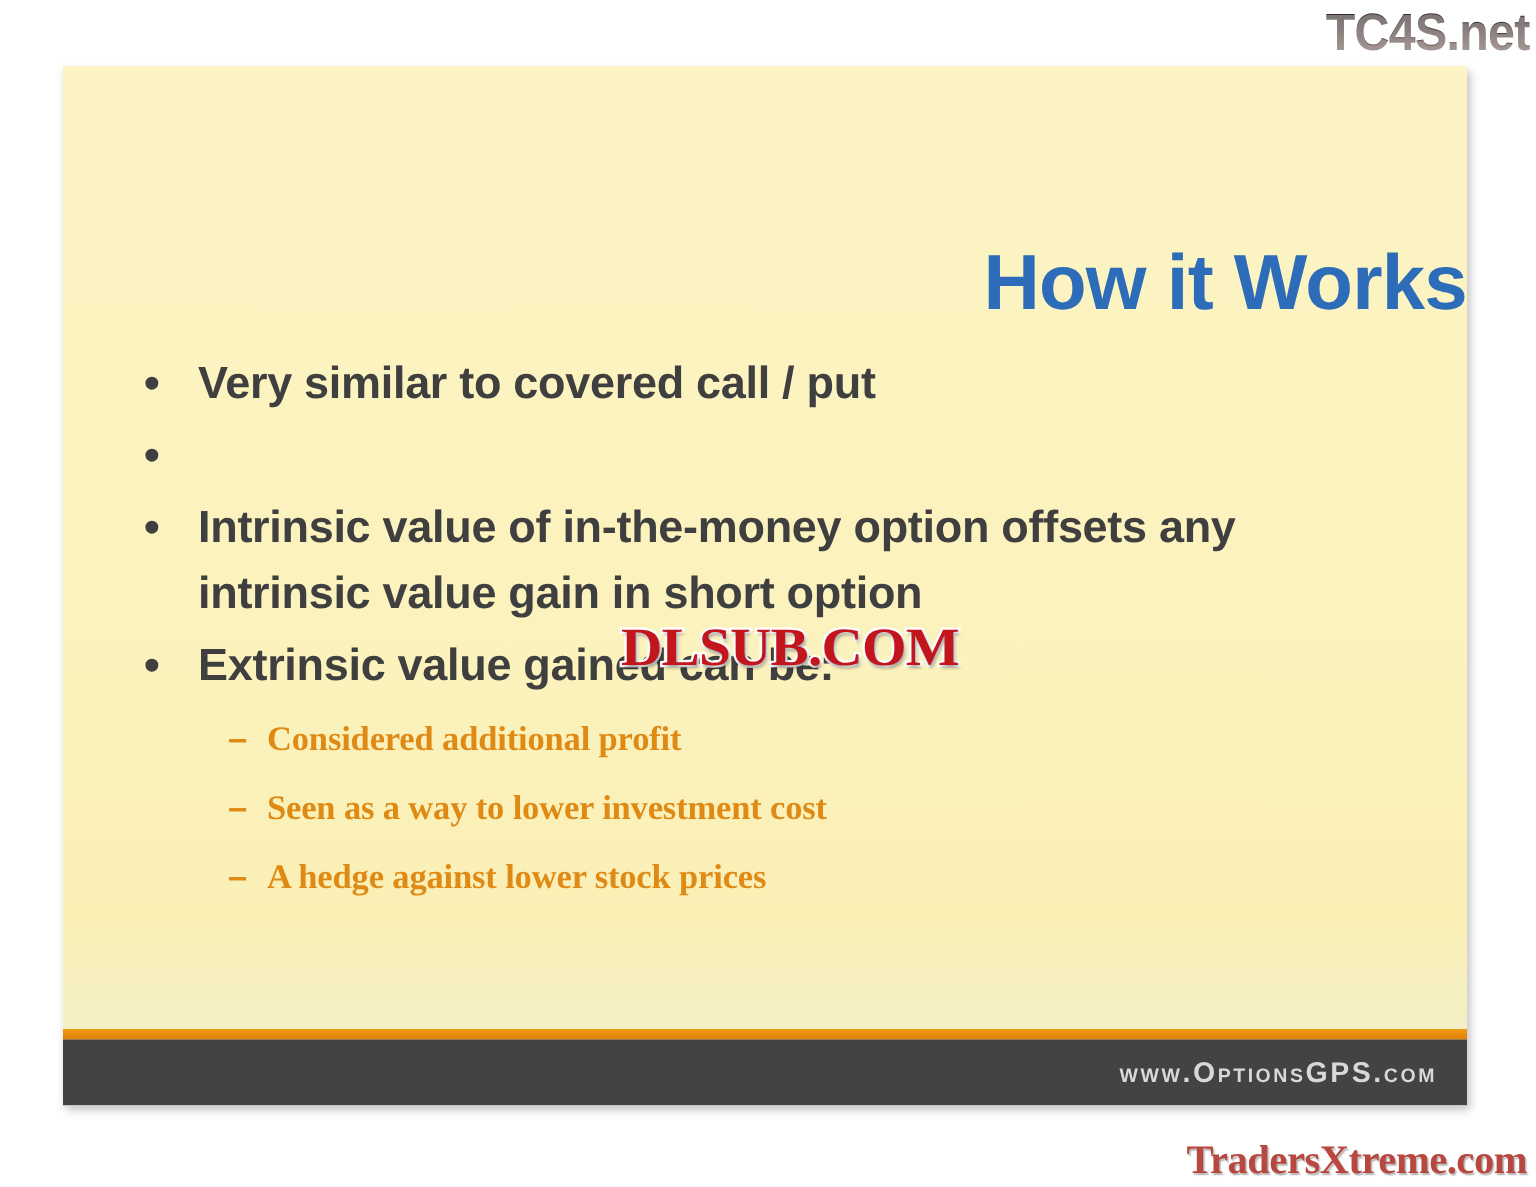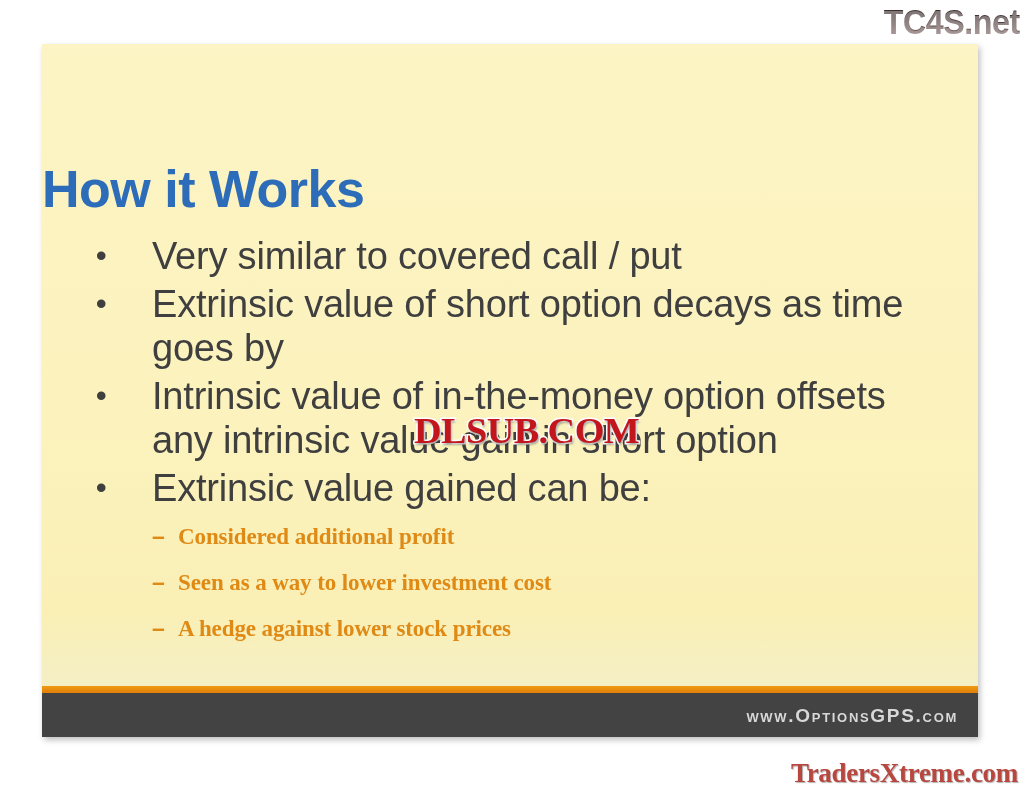--- a/index.html
+++ b/index.html
@@ -137,21 +137,21 @@
     height: 1px;
     background: #ddd08a;
   }
 
   
   #slide-title {
     position: absolute;
     left: 0;
     top: 116px;
     width: 936px;
-    text-align: left;
+    text-align: right;
     font-family: "Liberation Sans", sans-serif;
     font-weight: bold;
     font-size: 52px;
     line-height: 58px;
     color: #2d6cb8;
     letter-spacing: -0.5px;
   }
 
   
   #bullet-list {
@@ -170,26 +170,25 @@
     flex: 0 0 36px;
     font-family: "Liberation Sans", sans-serif;
     font-weight: bold;
     font-size: 30px;
     line-height: 44px;
     color: #3f3f3f;
     text-align: left;
   }
   .bullet-text {
     font-family: "Liberation Sans", sans-serif;
-    font-weight: normal;
-    font-size: 38px;
+    font-weight: bold;
+    font-size: 30px;
     line-height: 44px;
     color: #3f3f3f;
     letter-spacing: -0.2px;
-    margin-left: 20px;
   }
   .bullet-text.wrapped { max-width: 770px; }
 
   .sub-row {
     display: flex;
     align-items: flex-start;
     margin-left: 56px;
     margin-bottom: 1px;
   }
   .sub-mark {
@@ -289,21 +288,20 @@
 
   <div id="bullet-list">
 
     <div class="bullet-row">
       <span class="bullet-mark">•</span>
       <span class="bullet-text">Very similar to covered call / put</span>
     </div>
 
     <div class="bullet-row">
       <span class="bullet-mark">•</span>
-      <span class="bullet-text wrapped">Extrinsic value of short option decays as time goes by</span>
     </div>
 
     <div class="bullet-row">
       <span class="bullet-mark">•</span>
       <span class="bullet-text wrapped">Intrinsic value of in-the-money option offsets any intrinsic value gain in short option</span>
     </div>
 
     <div class="bullet-row">
       <span class="bullet-mark">•</span>
       <span class="bullet-text">Extrinsic value gained can be:</span>

